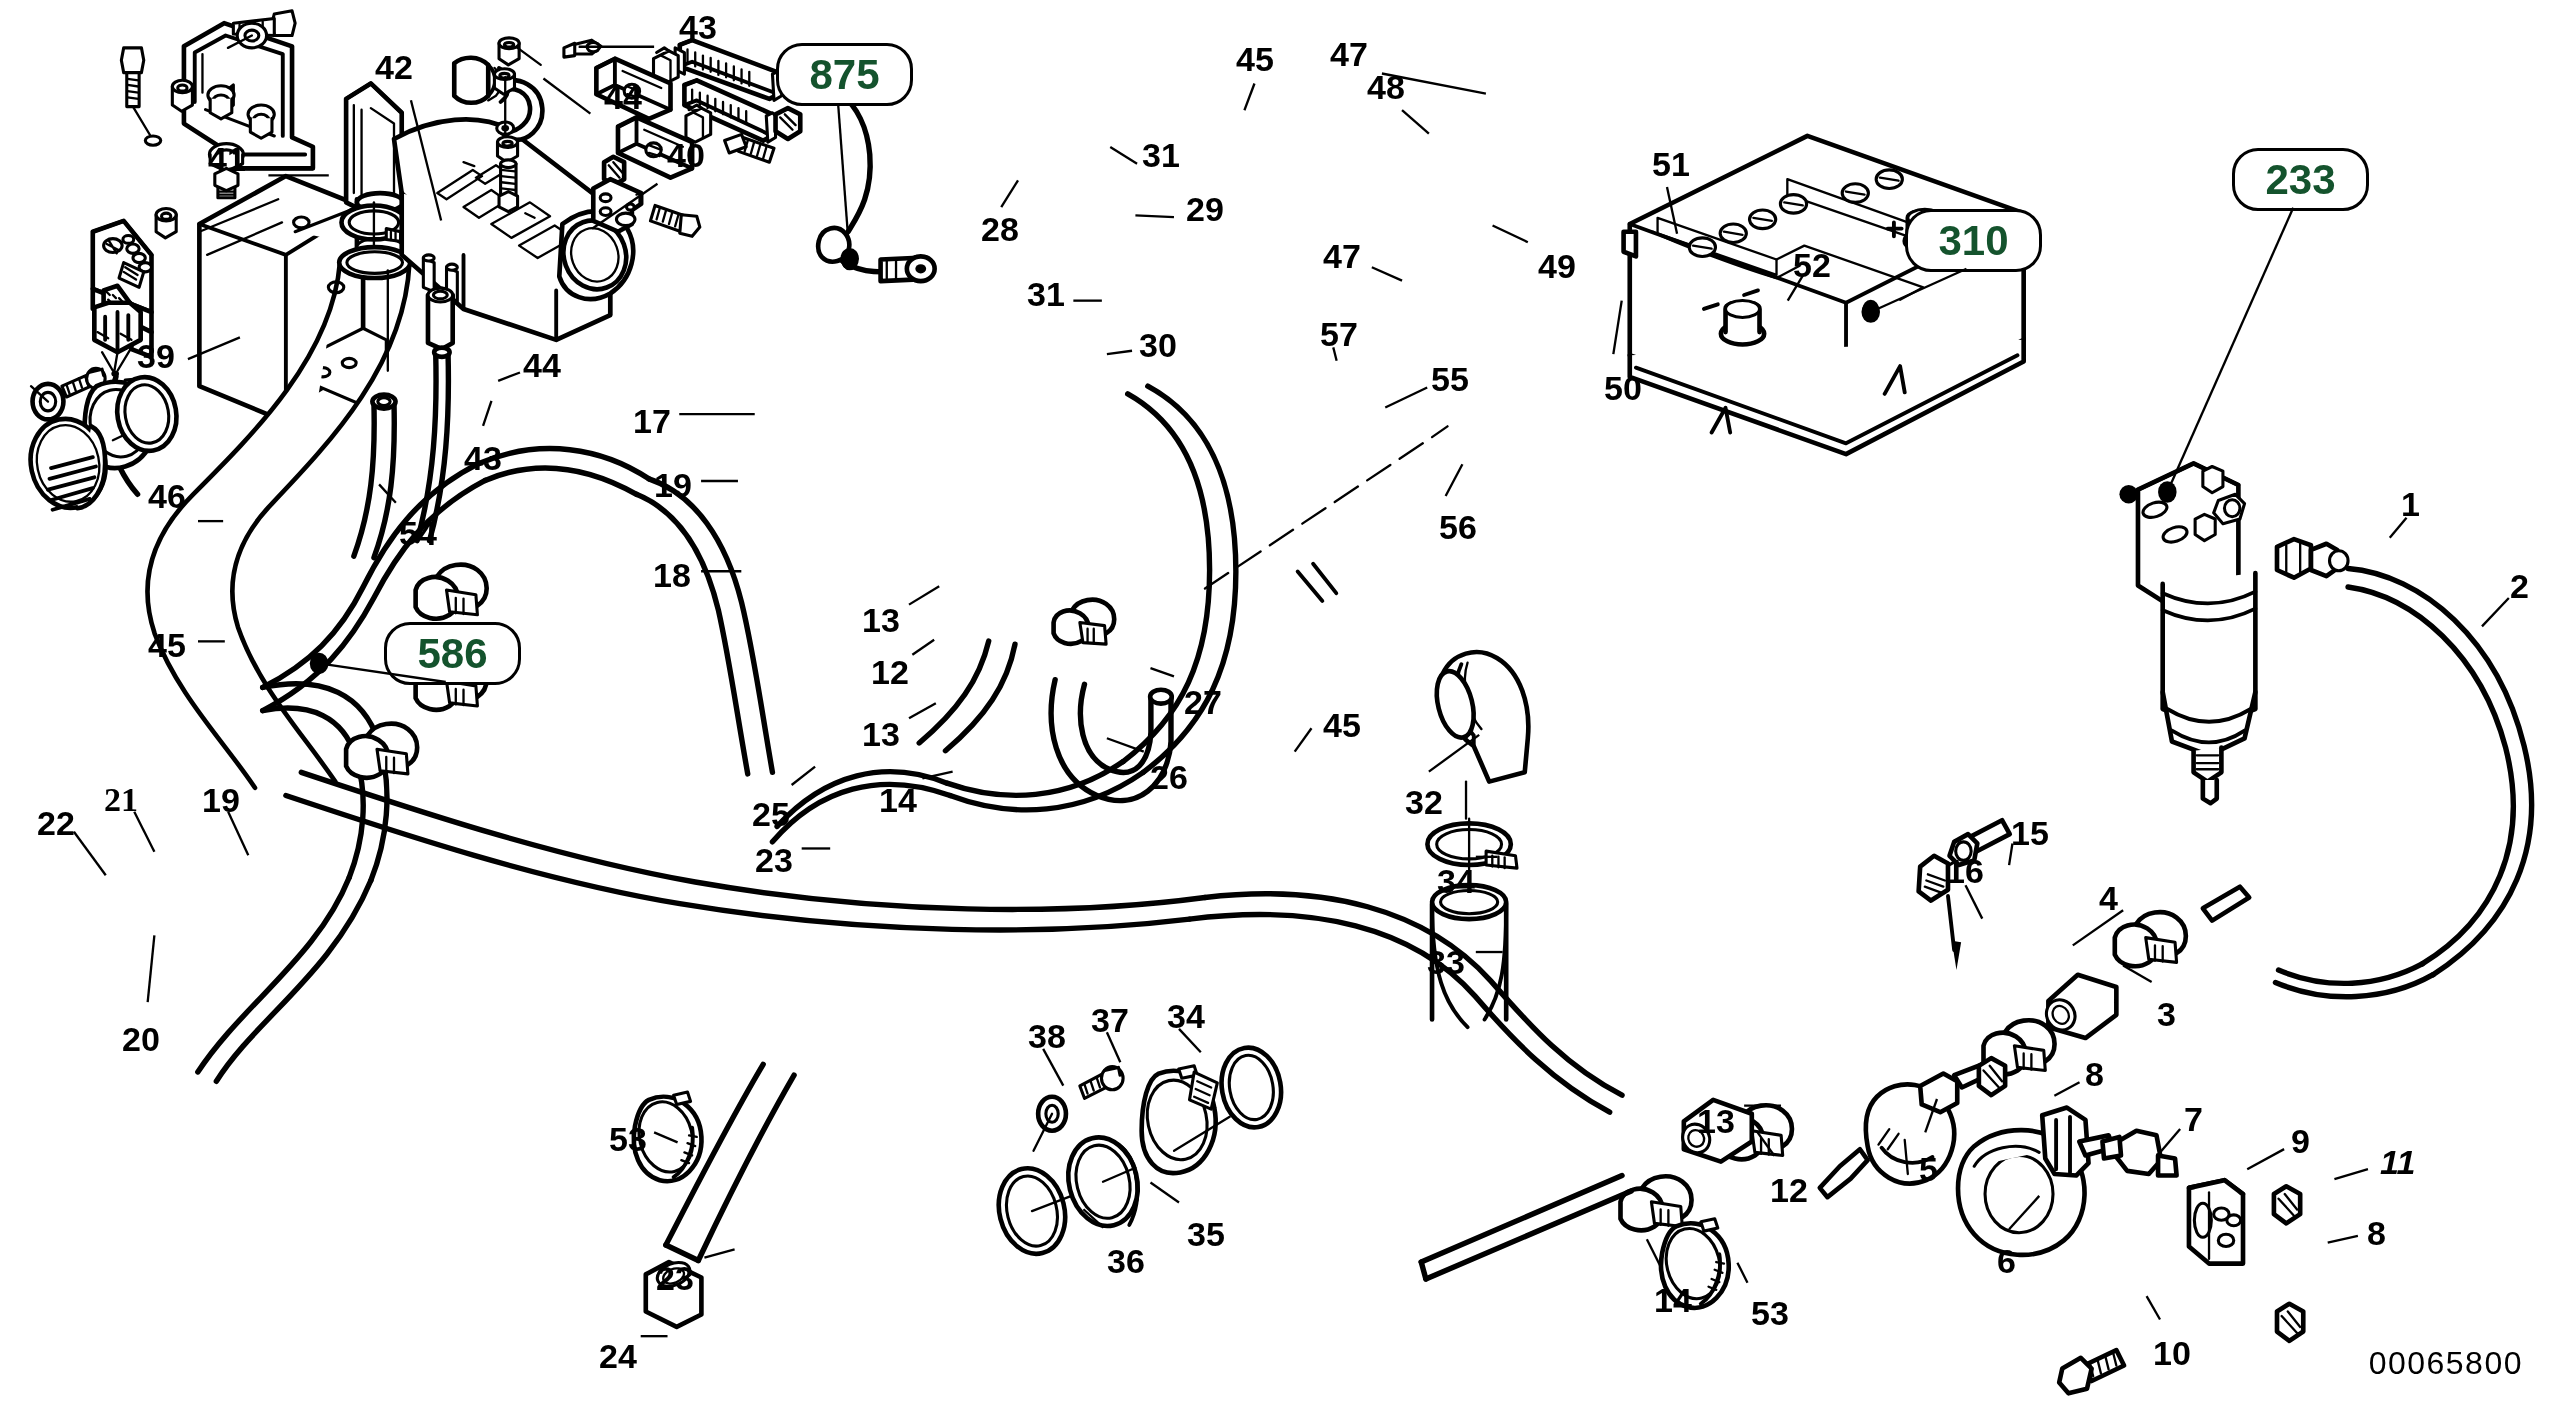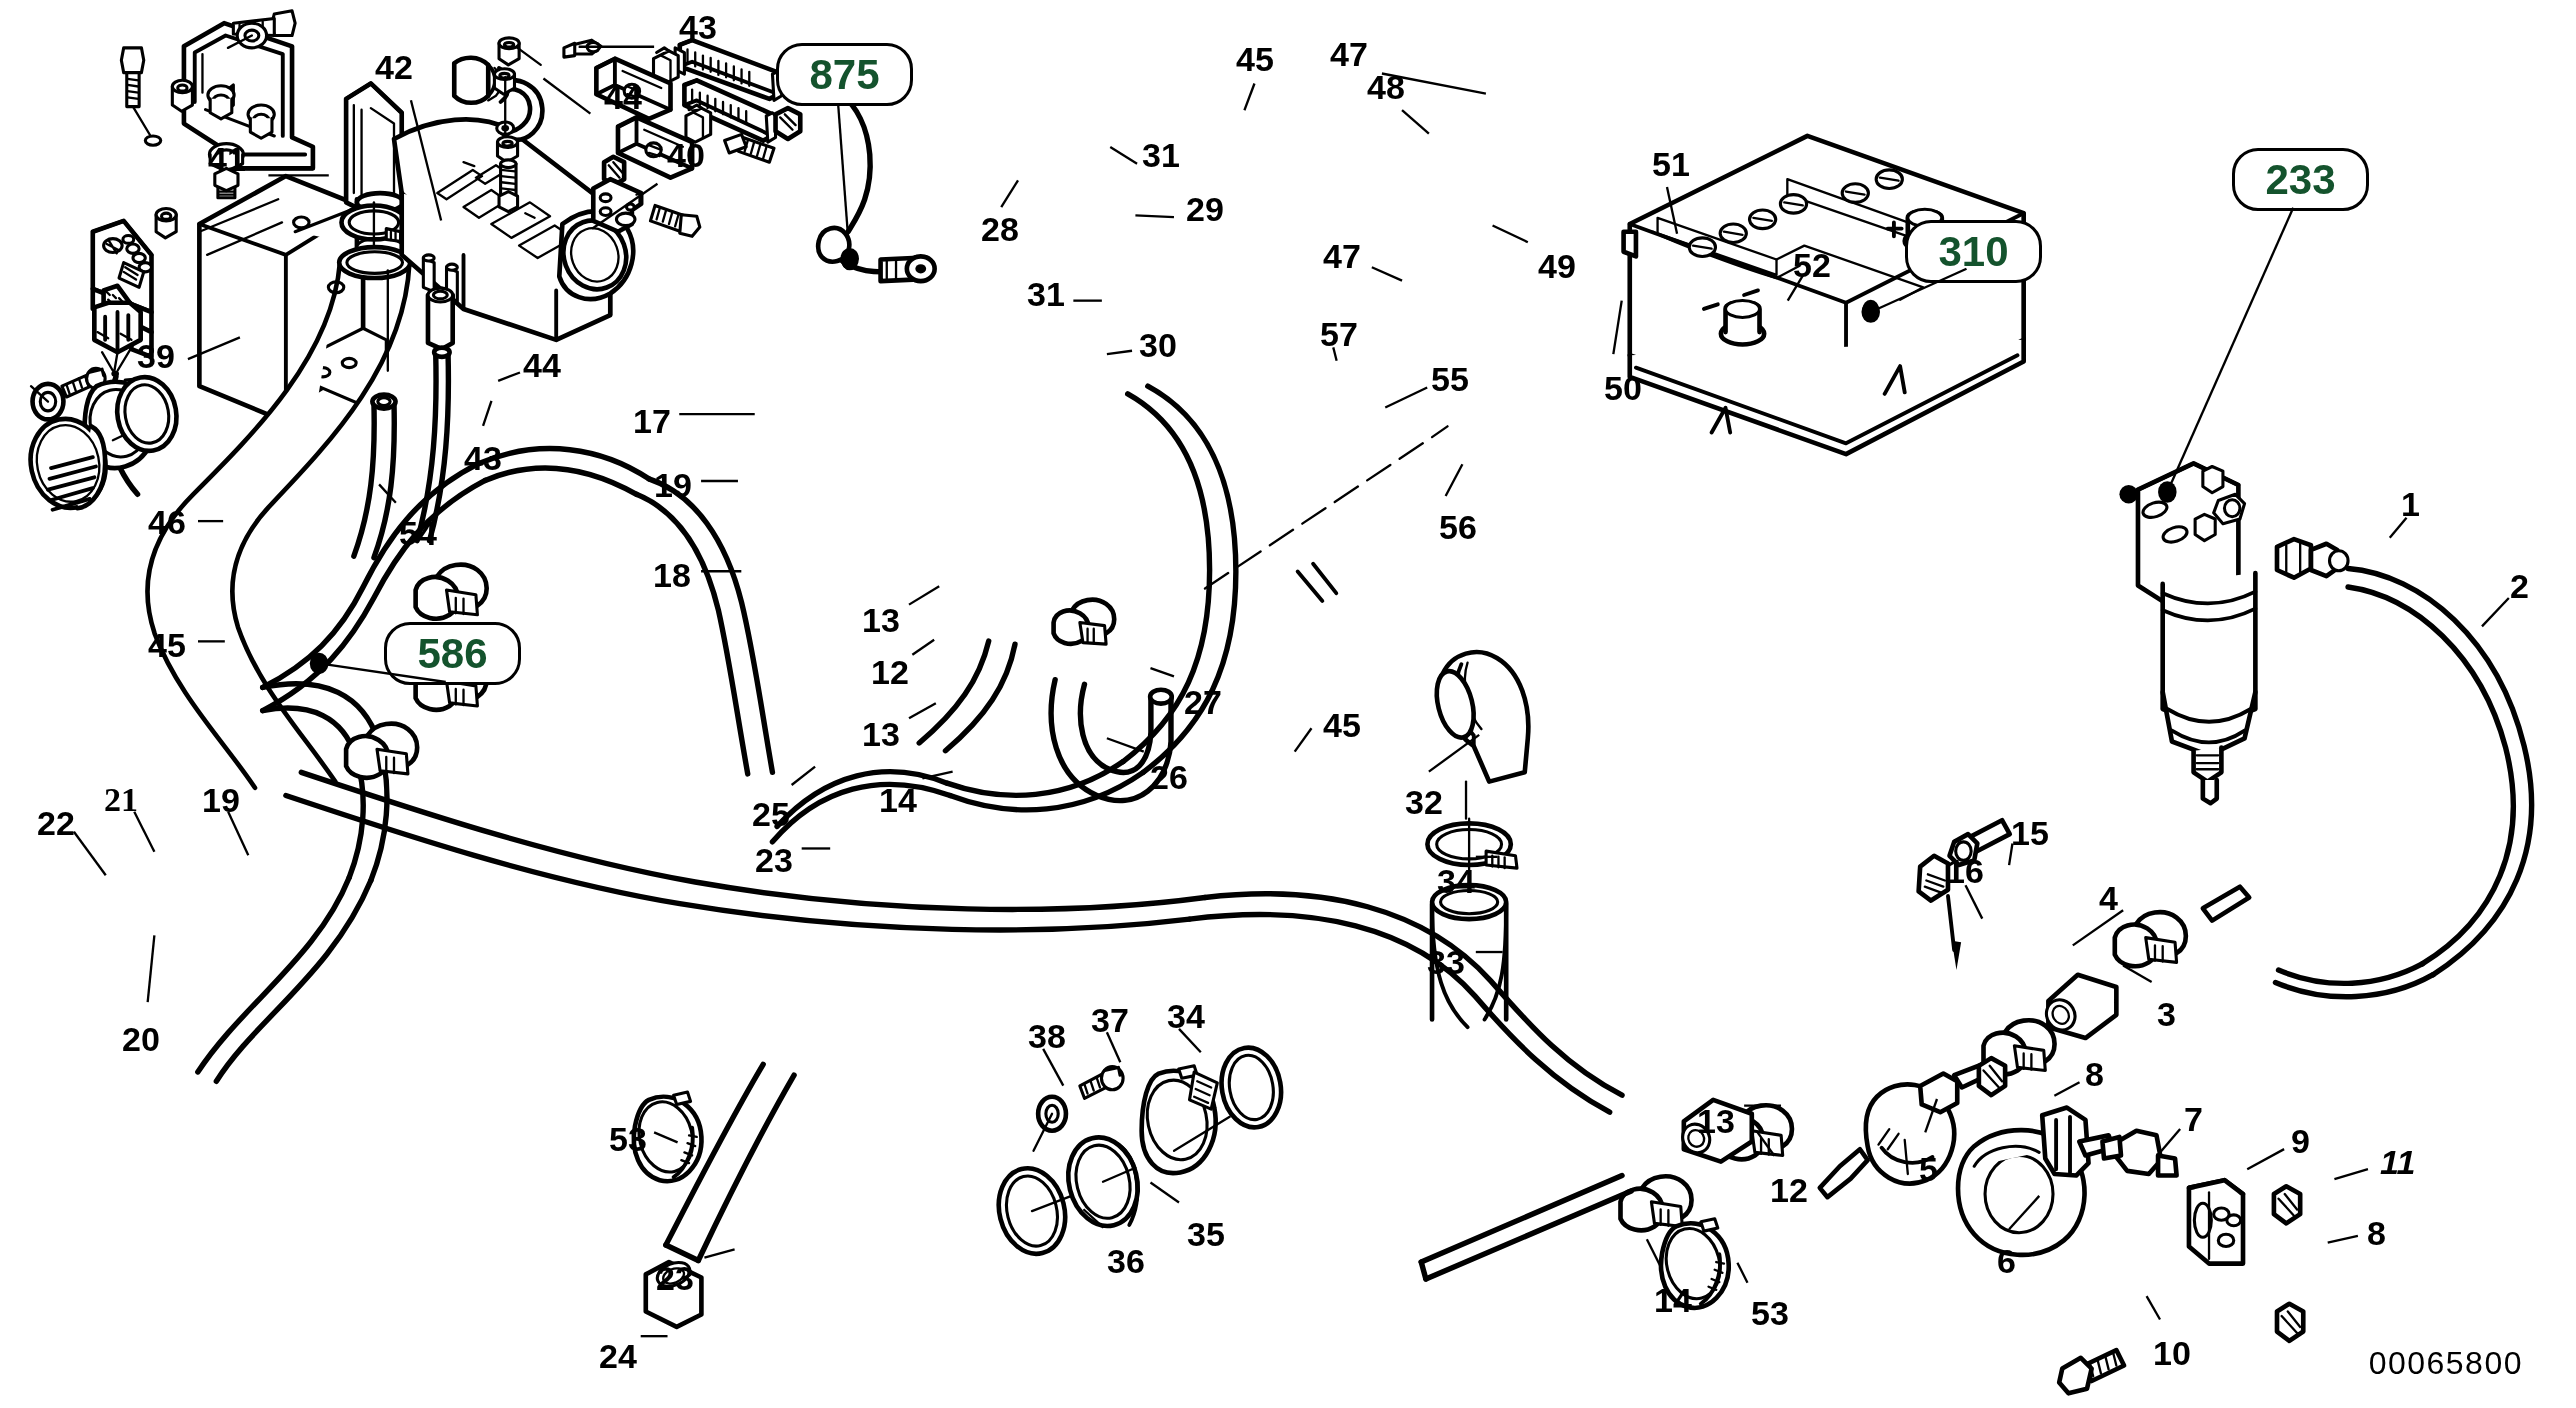--- a/index.html
+++ b/index.html
@@ -705,21 +705,21 @@
     </g>
 
     <g>
       <path class="ln" d="M1560,762 L1590,742 M1602,734 L1632,714 M1644,706 L1674,686 M1686,678 L1716,658 M1728,650 L1758,630 M1770,622 L1800,602 M1812,594 L1842,574 M1854,566 L1874,552"></path>
       <path class="ln2" d="M1680,740 L1712,778 M1700,730 L1730,768"></path>
     </g>
 
   </svg>
 
   <div class="grpnum" style="left:776px;top:43px;width:131px;height:57px;">875</div>
-  <div class="grpnum" style="left:1905px;top:209px;width:131px;height:57px;margin-top:11px;">310</div>
+  <div class="grpnum" style="left:1905px;top:209px;width:131px;height:57px;">310</div>
   <div class="grpnum" style="left:2232px;top:148px;width:131px;height:57px;">233</div>
   <div class="grpnum" style="left:384px;top:622px;width:131px;height:57px;">586</div>
 
   <svg width="2576" height="1408" viewBox="0 0 3335 1823" style="position: absolute; left: 0px; top: 0px; pointer-events: none;">
       <line x1="846.7773437500001" y1="60.55041518386714" x2="749.072265625" y2="60.55041518386714" stroke="#000" stroke-width="3"></line>
       <line x1="531.9498697916667" y1="129.7508896797153" x2="571.0319010416667" y2="285.45195729537363" stroke="#000" stroke-width="3"></line>
       <line x1="764.2708333333334" y1="147.05100830367732" x2="703.4765625" y2="101.63819691577697" stroke="#000" stroke-width="3"></line>
       <line x1="347.39583333333337" y1="227.06405693950177" x2="425.55989583333337" y2="227.06405693950177" stroke="#000" stroke-width="3"></line>
       <line x1="851.1197916666667" y1="237.87663107947805" x2="766.4420572916667" y2="296.2645314353499" stroke="#000" stroke-width="3"></line>
       <line x1="1624.0755208333335" y1="108.12574139976275" x2="1611.0481770833335" y2="142.72597864768682" stroke="#000" stroke-width="3"></line>
@@ -819,21 +819,21 @@
       <div class="callout lbl" style="left: 137px; top: 339px;">39</div>
       <div class="callout lbl" style="left: 1320px; top: 317px;">57</div>
       <div class="callout lbl" style="left: 1431px; top: 362px;">55</div>
       <div class="callout lbl" style="left: 1604px; top: 371px;">50</div>
       <div class="callout lbl" style="left: 633px; top: 404px;">17</div>
       <div class="callout lbl" style="left: 523px; top: 348px;">44</div>
       <div class="callout lbl" style="left: 464px; top: 441px;">43</div>
       <div class="callout lbl" style="left: 1439px; top: 510px;">56</div>
       <div class="callout lbl" style="left: 2401px; top: 487px;">1</div>
       <div class="callout lbl" style="left: 654px; top: 468px;">19</div>
-      <div class="callout lbl" style="left: 148px; top: 505px; text-align: center;">46</div>
+      <div class="callout lbl" style="left: 148px; top: 479px; text-align: center;">46</div>
       <div class="callout lbl" style="left: 2510px; top: 569px;">2</div>
       <div class="callout lbl" style="left: 653px; top: 558px;">18</div>
       <div class="callout lbl" style="left: 399px; top: 516px;">54</div>
       <div class="callout lbl" style="left: 862px; top: 603px;">13</div>
       <div class="callout lbl" style="left: 148px; top: 628px;">45</div>
       <div class="callout lbl" style="left: 871px; top: 655px;">12</div>
       <div class="callout lbl" style="left: 1184px; top: 685px;">27</div>
       <div class="callout lbl" style="left: 862px; top: 717px;">13</div>
       <div class="callout lbl" style="left: 1405px; top: 785px;">32</div>
       <div class="callout lbl" style="left: 1323px; top: 708px;">45</div>

